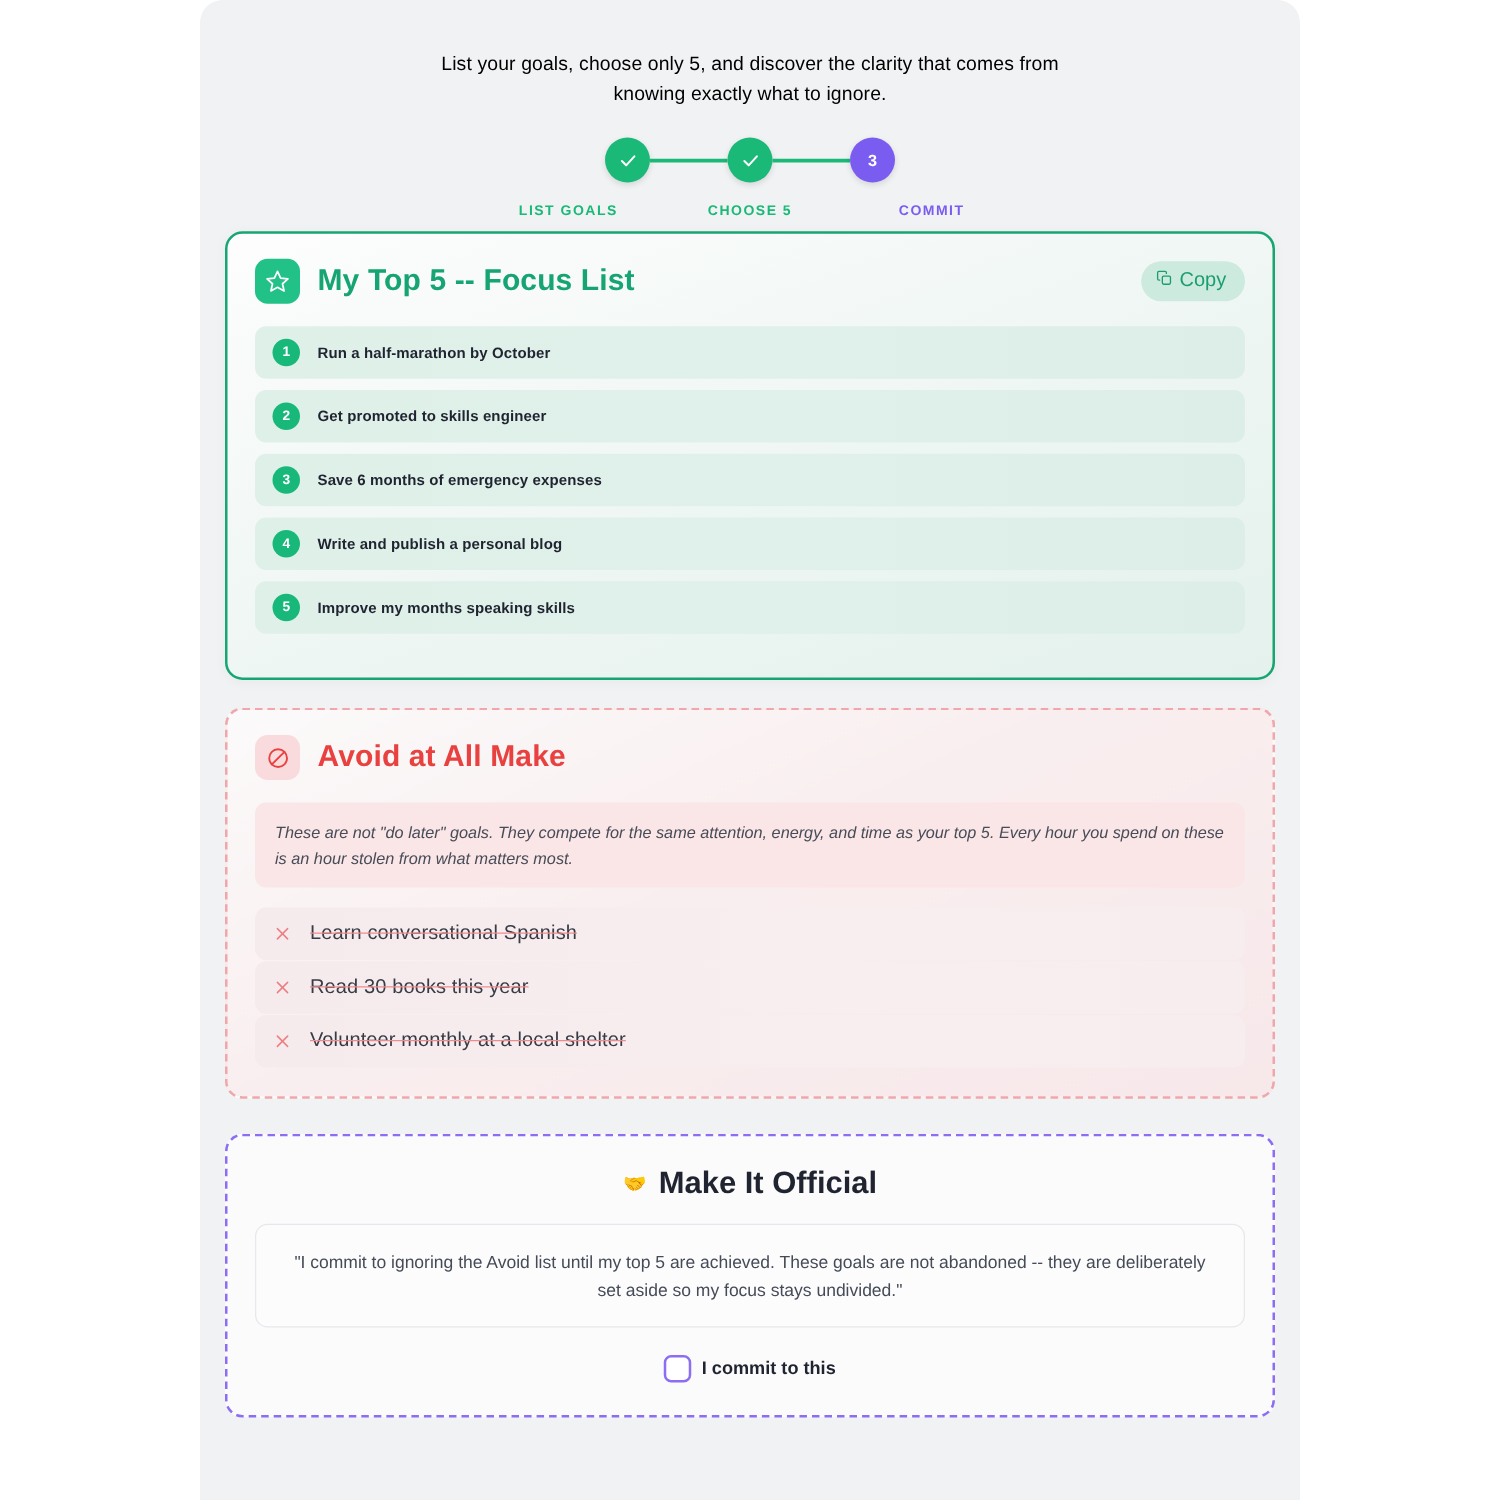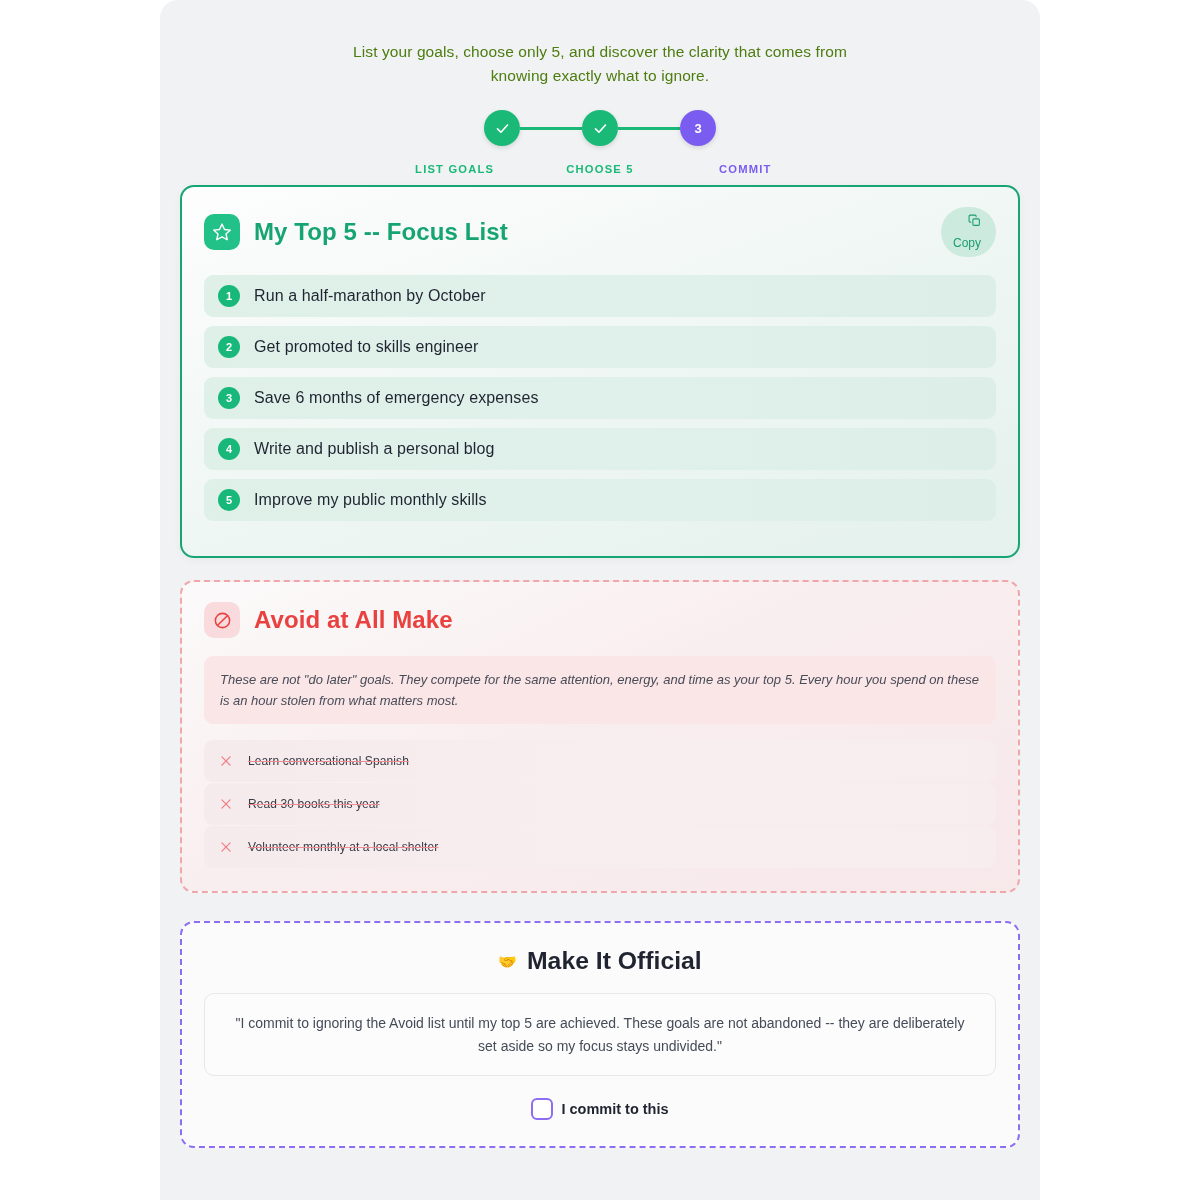--- a/index.html
+++ b/index.html
@@ -23,21 +23,21 @@
     padding: 40px 20px 0 20px;
   }
 
   
   .intro {
     width: 540px;
     margin: 0 auto;
     text-align: center;
     font-size: 15.5px;
     line-height: 1.55;
-    color: #4d7c0f;
+    color: #000000;
     letter-spacing: .1px;
   }
 
   
   .stepper {
     margin: 22px auto 0 auto;
     width: 420px;
   }
   .stepper-track {
     display: flex;
@@ -118,24 +118,23 @@
   .card-title.red { color: #e8413f; }
   .spacer { flex: 1 1 auto; }
 
   .copy-btn {
     display: flex; align-items: flex-end; gap: 6px;
     background: #cdeade;
     color: #1a9e6f;
     border: none;
     border-radius: 999px;
     padding: 7px 15px 7px 12px;
-    font-size: 12px;
+    font-size: 16px;
     font-family: inherit;
     cursor: pointer;
-    flex-direction: column;
   }
 
   .goal-row {
     display: flex;
     align-items: center;
     gap: 14px;
     height: 42px;
     border-radius: 9px;
     padding: 0 14px;
     margin-bottom: 9px;
@@ -145,23 +144,23 @@
     width: 22px; height: 22px;
     border-radius: 50%;
     background: #18b87a;
     color: #fff;
     font-size: 11px;
     font-weight: 700;
     display: flex; align-items: center; justify-content: center;
     flex: 0 0 auto;
   }
   .goal-text {
-    font-size: 16px;
+    font-size: 12px;
     color: #1f2430;
-    font-weight: 400;
+    font-weight: 700;
     letter-spacing: .1px;
   }
 
   
   .card-avoid {
     margin-top: 22px;
     border: 2px dashed #f0a7ab;
     background: linear-gradient(155deg, #fbfafa 0%, #f9eeef 45%, #f7e8ea 100%);
     padding: 20px 22px 22px 22px;
   }
@@ -184,21 +183,21 @@
     padding: 0 14px;
     margin-bottom: 1px;
     background: linear-gradient(90deg, #f6ebec 0%, #f8eeef 60%, #f7ecee 100%);
   }
   .avoid-x {
     width: 16px; height: 16px;
     flex: 0 0 auto;
     display: flex; align-items: center; justify-content: center;
   }
   .avoid-text {
-    font-size: 12px;
+    font-size: 16px;
     color: #363b45;
     text-decoration: line-through;
     text-decoration-color: #ef8b90;
     text-decoration-thickness: 1.4px;
     letter-spacing: .1px;
   }
 
   
   .card-commit {
     margin-top: 28px;
@@ -317,21 +316,21 @@
     <div class="goal-row">
       <span class="goal-num">3</span>
       <span class="goal-text">Save 6 months of emergency expenses</span>
     </div>
     <div class="goal-row">
       <span class="goal-num">4</span>
       <span class="goal-text">Write and publish a personal blog</span>
     </div>
     <div class="goal-row">
       <span class="goal-num">5</span>
-      <span class="goal-text">Improve my public monthly skills</span>
+      <span class="goal-text">Improve my months speaking skills</span>
     </div>
   </section>
 
   <section class="card card-avoid">
     <div class="card-head">
       <span class="badge-icon red">
         <svg width="19" height="19" viewBox="0 0 24 24" fill="none" stroke="#e8413f" stroke-width="1.9" stroke-linecap="round">
             <circle cx="12" cy="12" r="9"></circle>
             <line x1="5.6" y1="18.4" x2="18.4" y2="5.6"></line>
           </svg>

